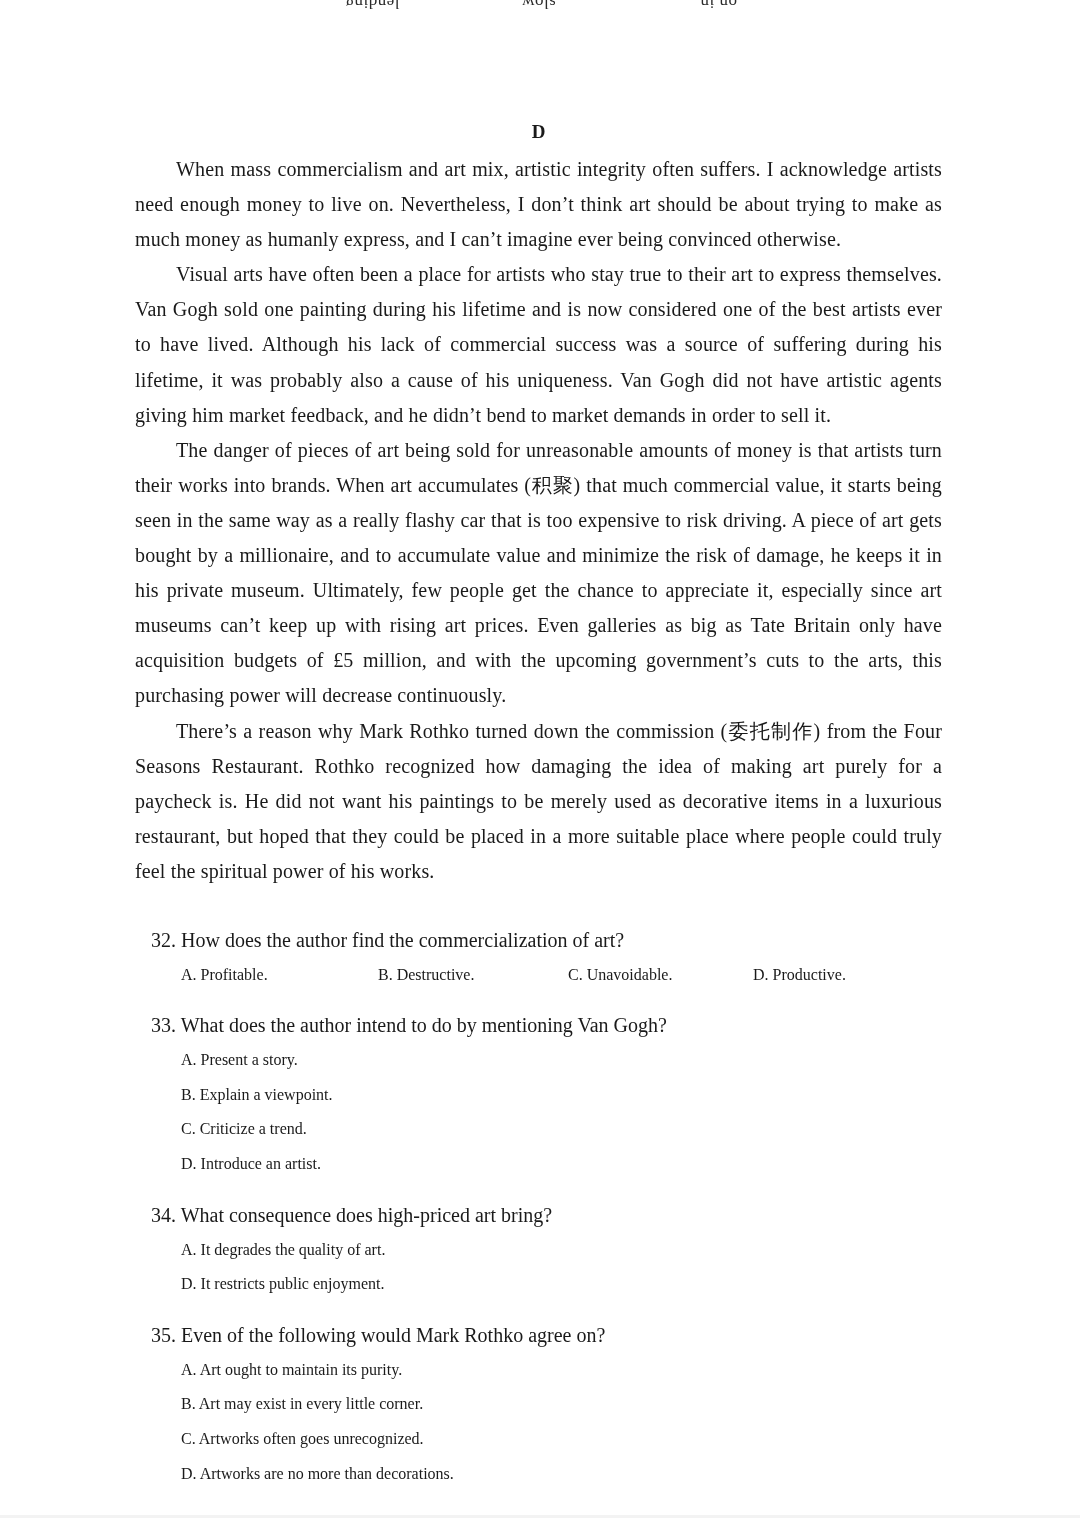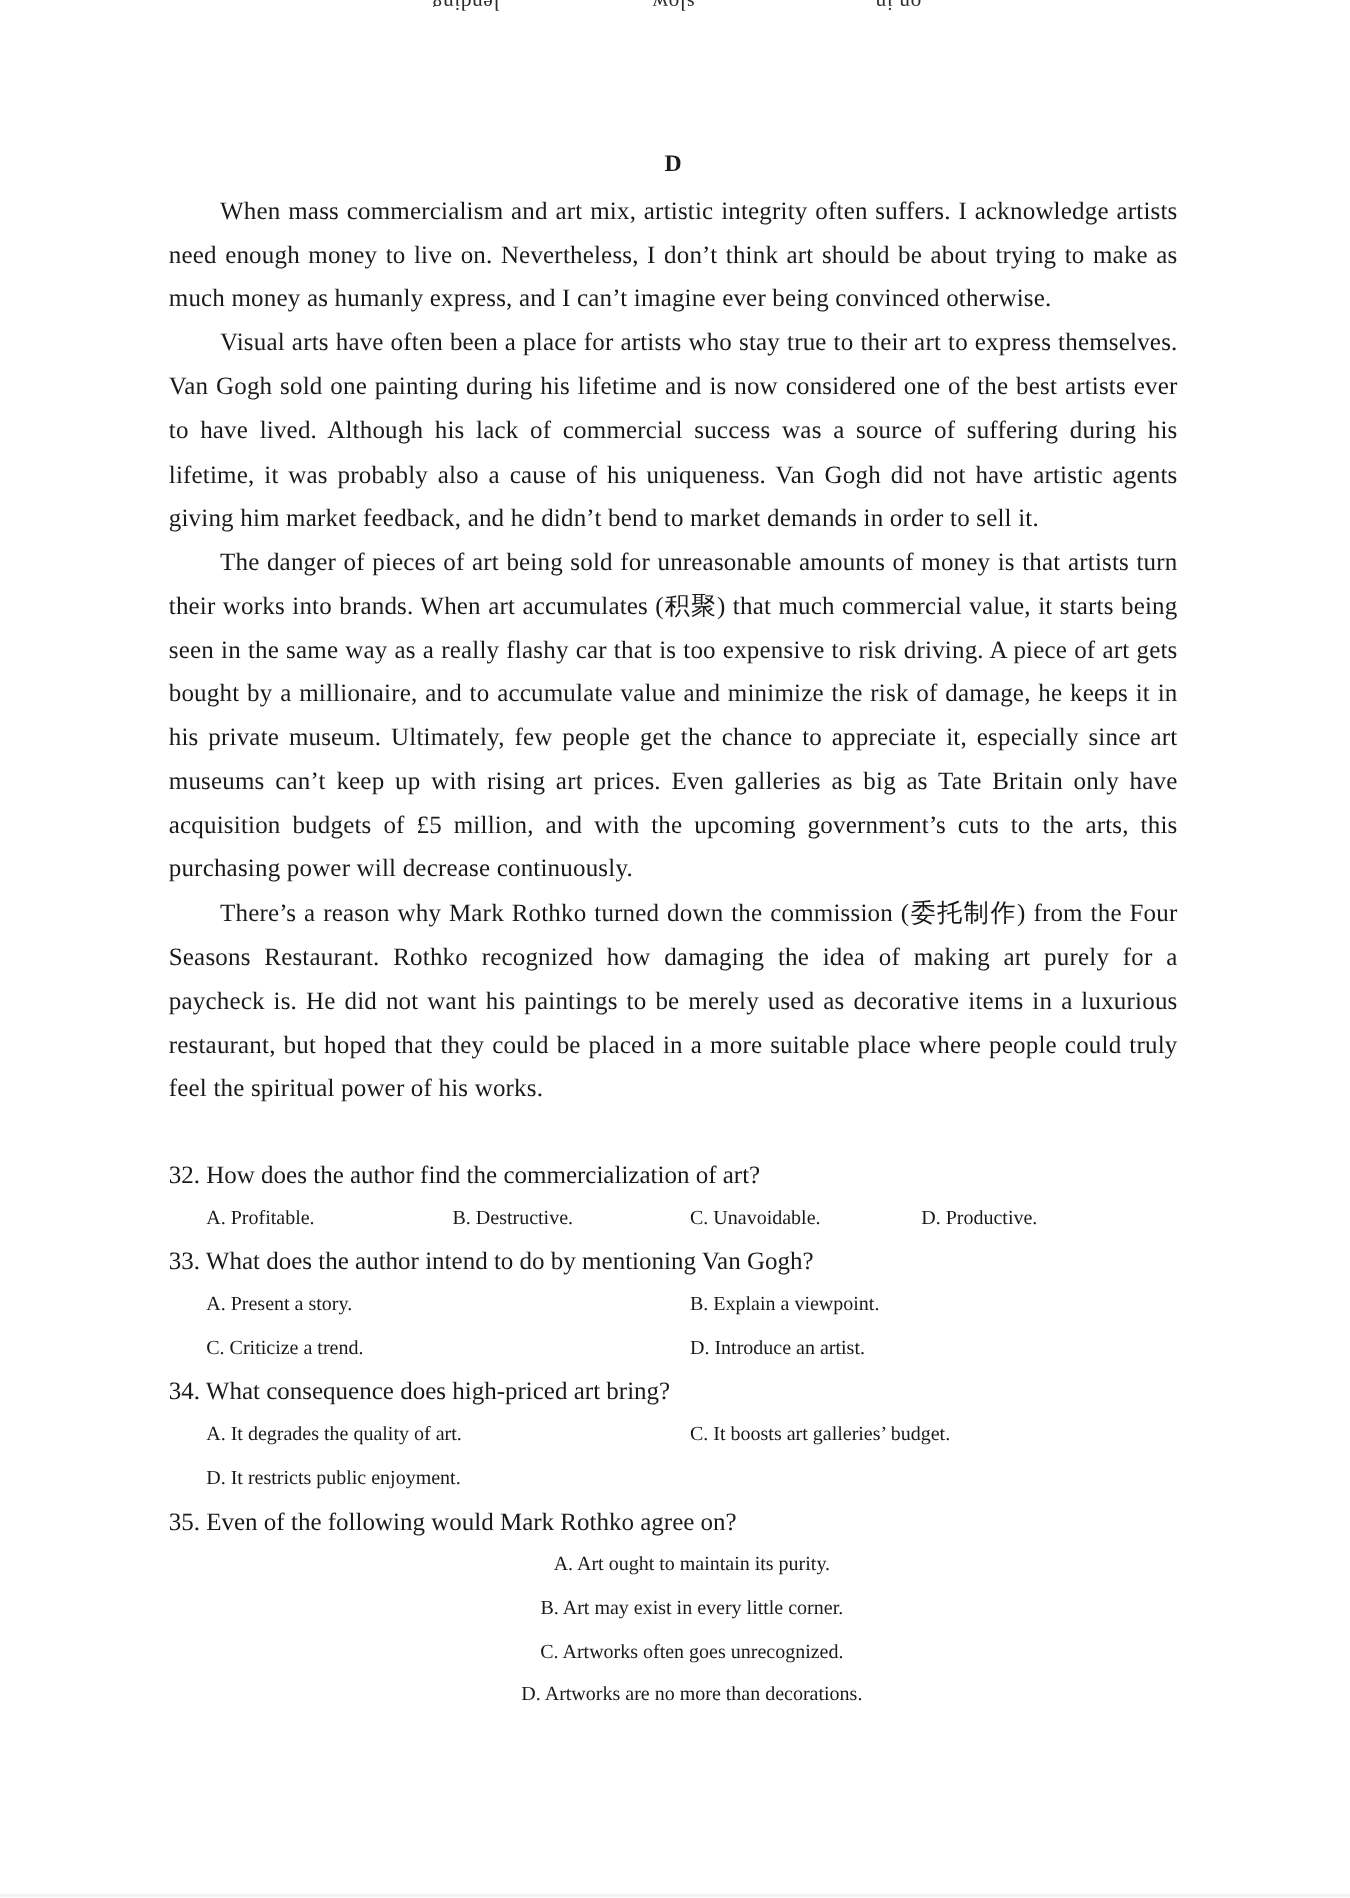--- a/index.html
+++ b/index.html
@@ -41,38 +41,38 @@
     line-height: 35.1px;
     text-align: justify;
     text-indent: 41px;
     margin: 0;
     letter-spacing: 0.15px;
   }
   .questions {
     margin-top: 34px;
   }
   .question {
-    margin: 0;
+    margin: 16px;
   }
   .q-stem {
     font-size: 20px;
     line-height: 34.7px;
     margin: 0;
   }
   .options {
     display: flex;
     flex-wrap: wrap;
     padding-left: 30px;
   }
   .options.four-col .opt { width: auto; }
   .options.four-col .opt:nth-child(1) { width: 197px; }
   .options.four-col .opt:nth-child(2) { width: 190px; }
   .options.four-col .opt:nth-child(3) { width: 185px; }
   .options.two-col .opt { width: 387px; }
-  .options.one-col .opt { width: 100%; text-align: center; }
+  .options.one-col .opt { width: 100%; }
   .opt {
     font-size: 16px;
     line-height: 34.7px;
     white-space: nowrap;
   }
   .bottom-strip {
     position: absolute;
     left: 0;
     bottom: 0;
     width: 1080px;
@@ -117,21 +117,20 @@
         <span class="opt">B. Explain a viewpoint.</span>
         <span class="opt">C. Criticize a trend.</span>
         <span class="opt">D. Introduce an artist.</span>
       </div>
     </div>
 
     <div class="question">
       <p class="q-stem"><span>34.</span> <span>What consequence does high-priced art bring?</span></p>
       <div class="options two-col">
         <span class="opt">A. It degrades the quality of art.</span>
-        <span class="opt">C. It boosts art galleries’ budget.</span>
         <span class="opt">D. It restricts public enjoyment.</span>
       </div>
     </div>
 
     <div class="question">
       <p class="q-stem"><span>35.</span> <span>Even of the following would Mark Rothko agree on?</span></p>
       <div class="options one-col">
         <span class="opt">A. Art ought to maintain its purity.</span>
         <span class="opt">B. Art may exist in every little corner.</span>
         <span class="opt">C. Artworks often goes unrecognized.</span>

